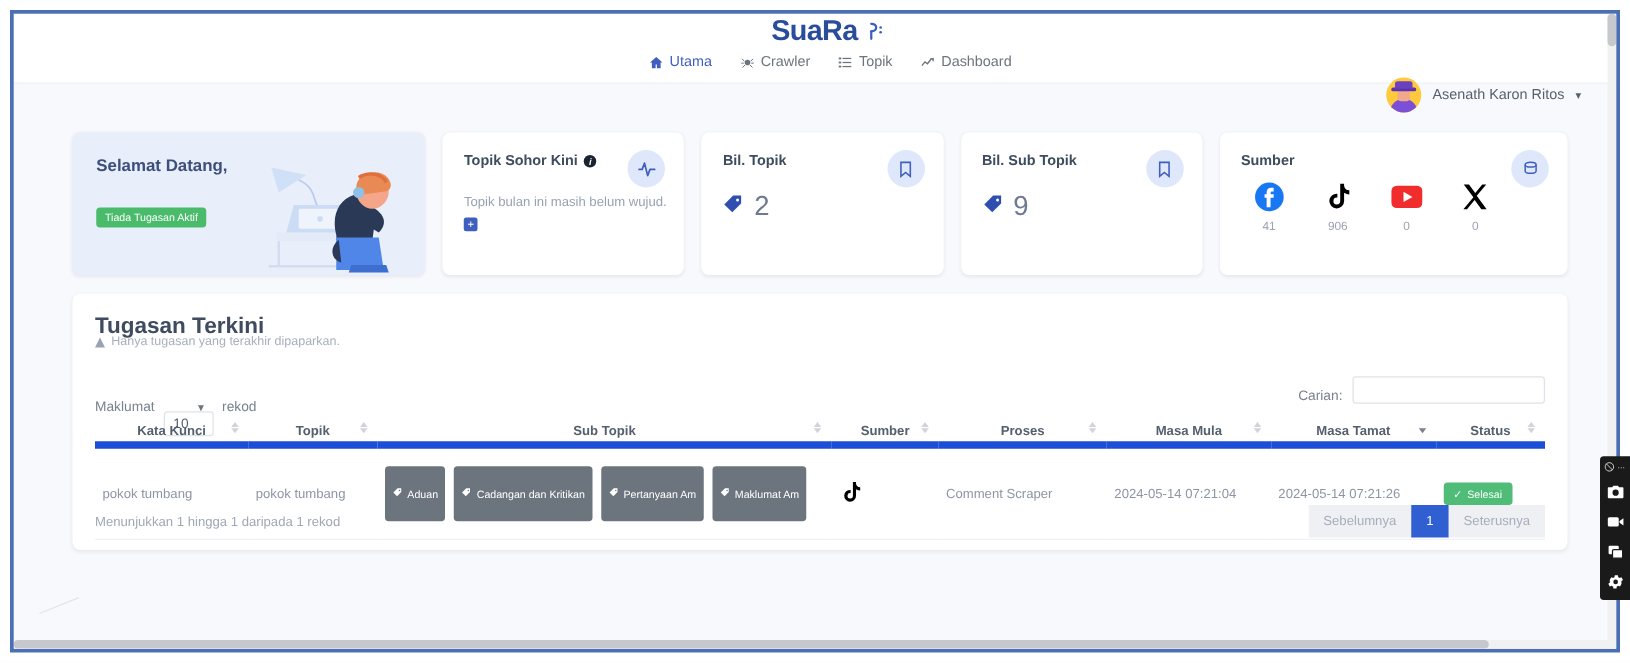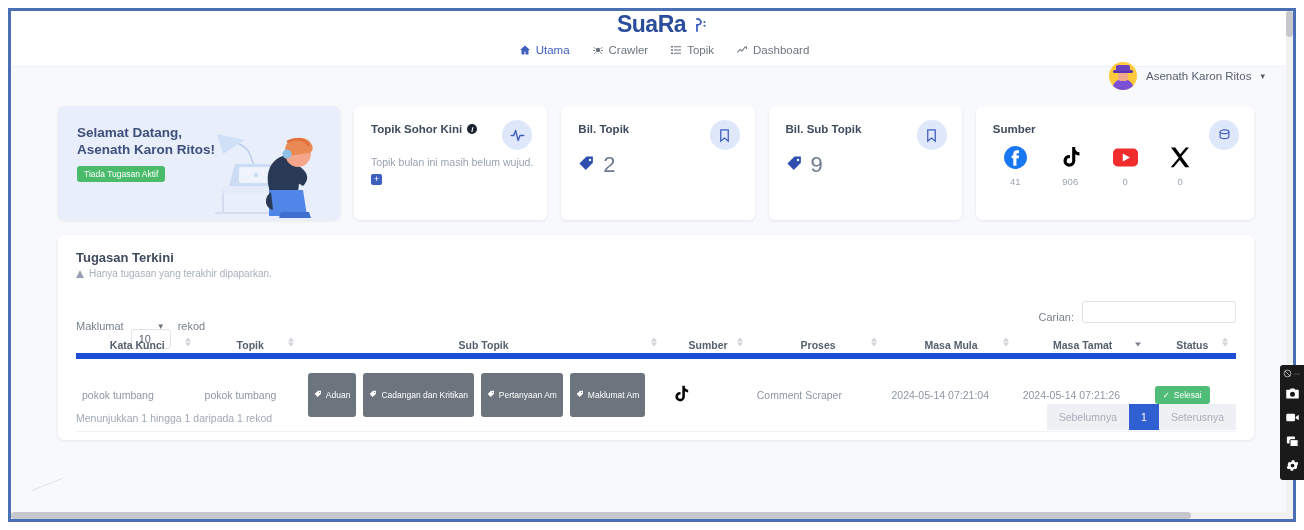--- a/index.html
+++ b/index.html
@@ -166,21 +166,21 @@
 
   
   #main-panel {
     position: absolute; left: 47px; top: 224px;
     width: 1196px; height: 205px;
     background: #ffffff; border-radius: 6px;
     box-shadow: 0 1px 3px rgba(50,60,90,.09);
   }
   .panel-title {
     position: absolute; left: 18px; top: 15px;
-    font-size: 13px; font-weight: bold; color: #3f4b5e;
+    font-size: 18px; font-weight: bold; color: #3f4b5e;
   }
   .panel-sub {
     position: absolute; left: 18px; top: 33px;
     font-size: 10px; color: #a8b0bd;
     display: flex; align-items: center; gap: 5px;
   }
   .warn-tri {
     width: 0; height: 0;
     border-left: 4.5px solid transparent;
     border-right: 4.5px solid transparent;
@@ -392,21 +392,20 @@
       <span class="user-name">Asenath Karon Ritos</span>
       <span class="caret">▾</span>
     </div>
   </div>
 
   <div id="cards-row">
 
     <div class="card" id="welcome-card">
       <div class="welcome-title">
         <div>Selamat Datang,</div>
-        <div>Asenath Karon Ritos!</div>
       </div>
       <div class="welcome-badge">Tiada Tugasan Aktif</div>
       <svg class="illus" viewBox="0 0 135 100">
         <path d="M18 14 L46 20 L24 34 Z" fill="#cfe0f7"></path>
         <path d="M40 24 C58 32, 48 46, 62 50" stroke="#b9ccec" stroke-width="1.4" fill="none"></path>
         <rect x="16" y="92" width="86" height="2" fill="#d4ddef"></rect>
         <path d="M24 72 L24 92 M92 72 L92 92" stroke="#d4ddef" stroke-width="2"></path>
         <rect x="22" y="66" width="72" height="7" rx="2" fill="#e4ebf8"></rect>
         <path d="M36 44 L76 44 L84 66 L30 66 Z" fill="#cddcf5"></path>
         <rect x="40" y="47" width="33" height="16" rx="1.5" fill="#eef3fc"></rect>

